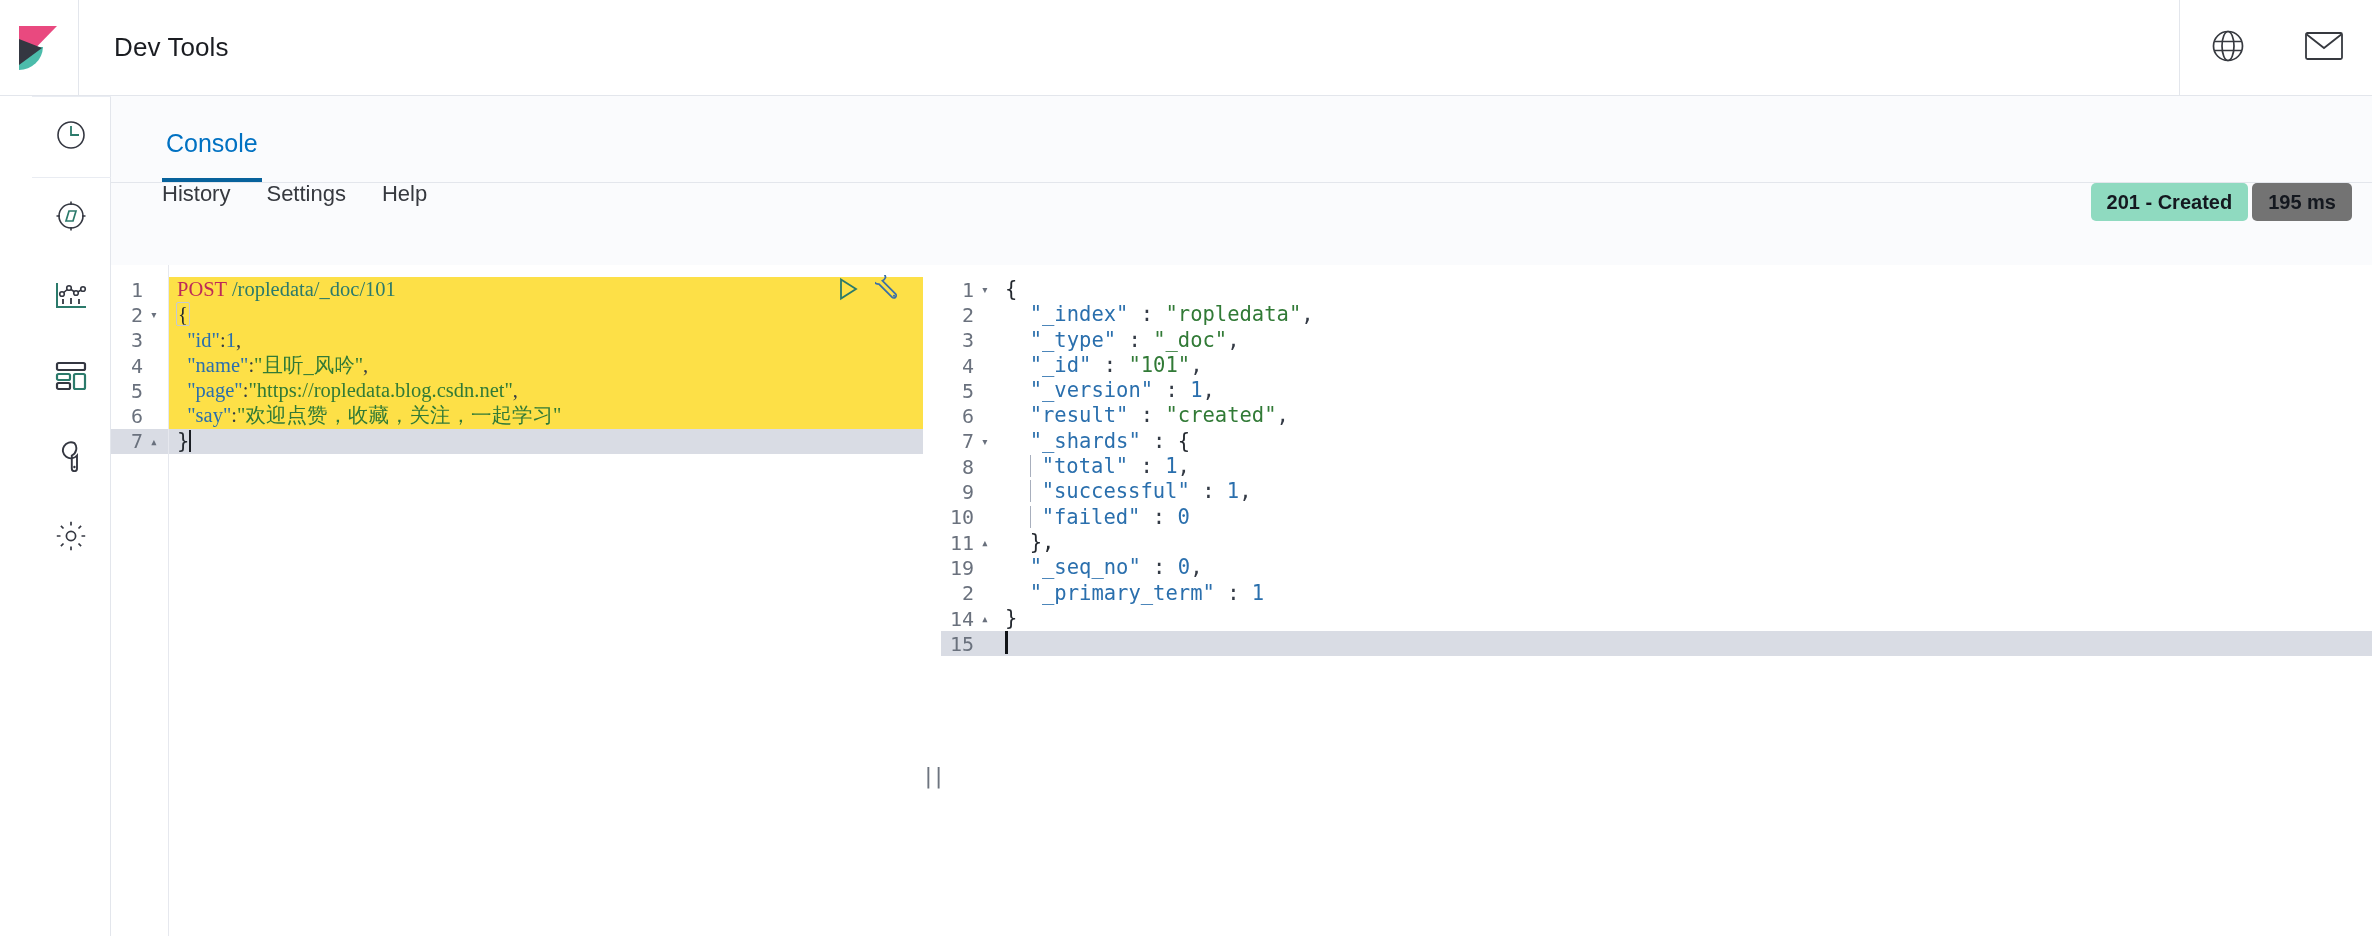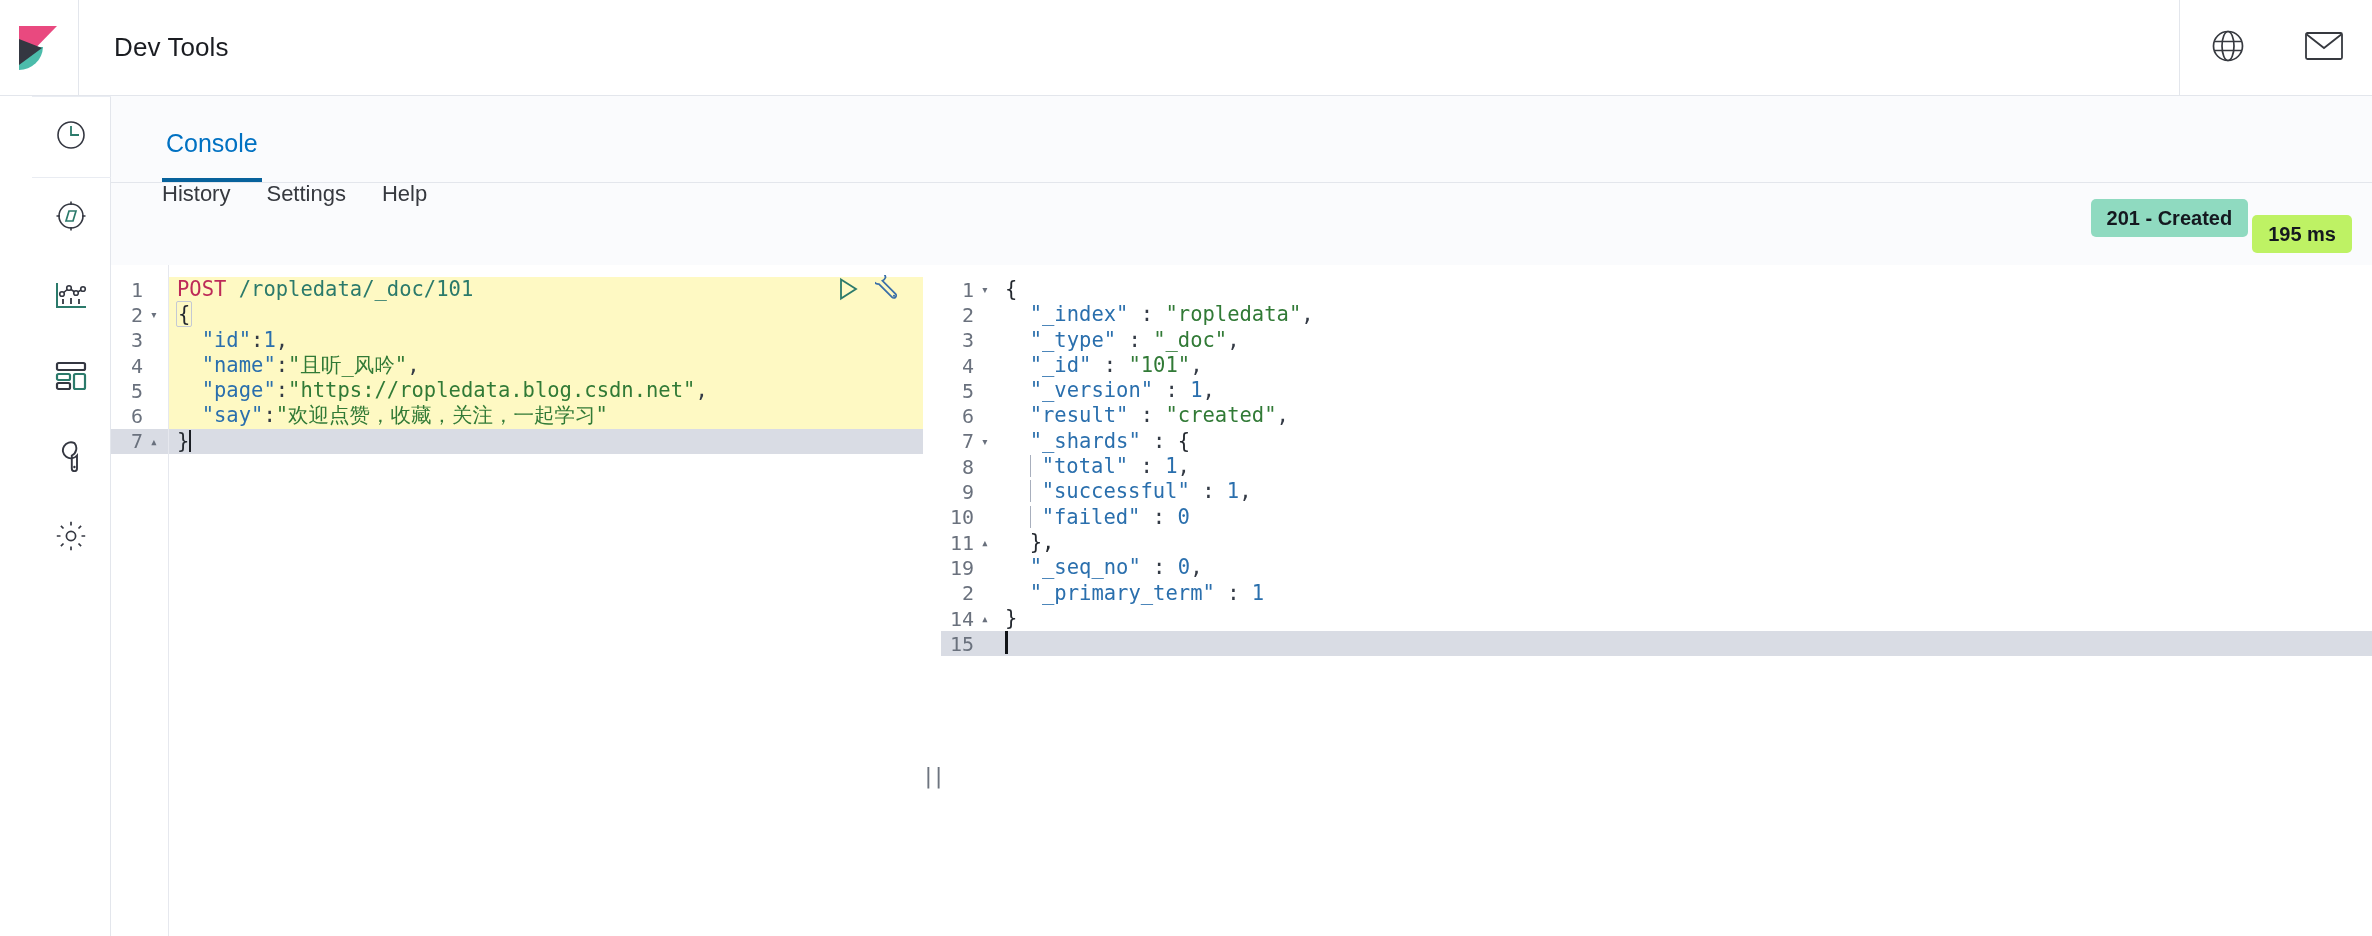--- a/index.html
+++ b/index.html
@@ -77,21 +77,21 @@
     font-size: 22px; color: #36393f;
     margin-right: 36px; cursor: pointer; line-height: 1;
   }
   .badges { margin-left: auto; display: flex; align-items: center; gap: 4px; }
   .badge {
     font-size: 20px; font-weight: bold;
     border-radius: 5px; padding: 9px 16px; line-height: 1;
     white-space: nowrap;
   }
   .badge-status { background: #8fdac0; color: #14181f; }
-  .badge-time { background: #bef264; color: #14181f; margin-top: 32px; }
+  .badge-time { background: #737373; color: #14181f; }
 
   
   .editors { flex: 1; display: flex; min-height: 0; background: #ffffff; position: relative; }
 
   .pane { display: flex; min-width: 0; position: relative; }
   .pane-left { width: 812px; min-width: 812px; }
   .pane-right { flex: 1; }
 
   .gutter {
     width: 58px; min-width: 58px;
@@ -123,21 +123,21 @@
     flex: 1; min-width: 0; padding-top: 12px;
     font-family: "DejaVu Sans Mono", monospace;
     font-size: 20.5px;
     position: relative; overflow: hidden;
   }
   .code.left-code { background: #ffffff; }
   .code-line {
     height: 25.3px; line-height: 25.3px;
     white-space: pre; padding-left: 8px;
   }
-  .code-line.body-hl { background: #fef9c3; }
+  .code-line.body-hl { background: #fde047; font-family: Liberation Serif, serif; }
   .code-line.cursor-hl { background: #d9dce4; }
   .code.right-code .code-line { padding-left: 6px; }
 
   .tok-method { color: #bd2a58; }
   .tok-url { color: #2b7a6b; }
   .tok-key { color: #2a6fad; }
   .tok-str { color: #317a36; }
   .tok-num { color: #2a6fad; }
   .tok-punct { color: #333a45; }
   .tok-brace { color: #23282f; }

